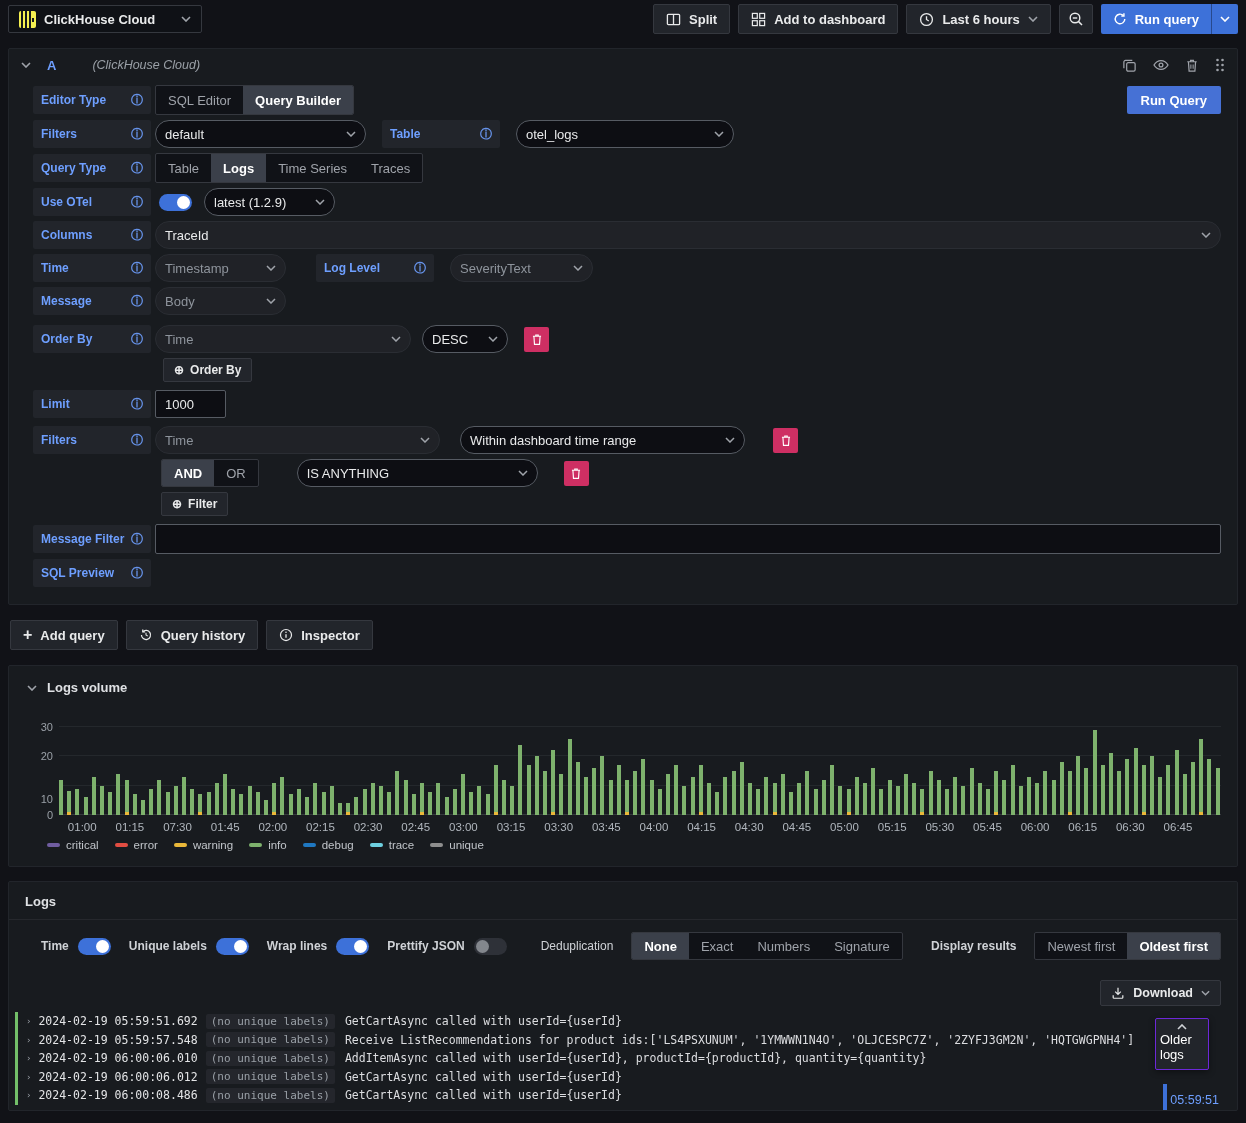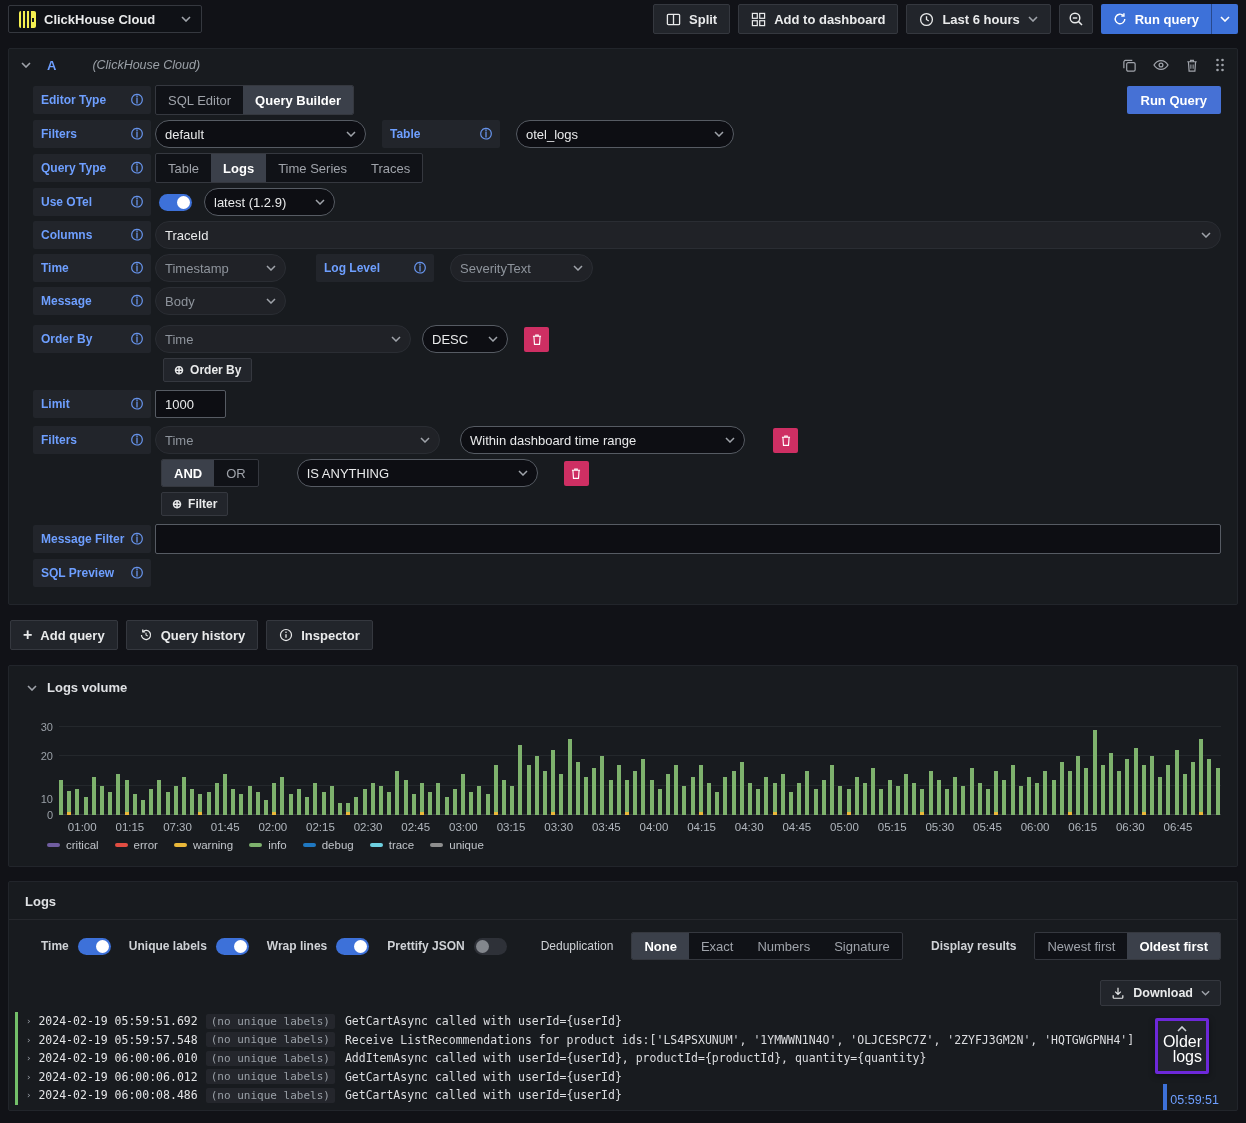--- a/index.html
+++ b/index.html
@@ -101,21 +101,21 @@
   .dl-btn{display:flex;align-items:center;gap:8px;height:26px;padding:0 10px;background:var(--btn-bg);
     border:1px solid var(--btn-border);border-radius:2px;color:#e9eaeb;font-size:12.5px;font-weight:700;cursor:pointer;}
   #log-rows{padding:4px 0 0 6px;font-family:"DejaVu Sans Mono",monospace;font-size:11.5px;}
   .lrow{display:flex;align-items:center;height:18.5px;white-space:nowrap;overflow:hidden;}
   .lbar{width:3px;align-self:stretch;background:#73bf69;margin-right:6px;flex:none;}
   .lchev{color:#9aa0a7;font-size:9px;margin:0 7px 0 2px;flex:none;}
   .lts{color:#e3e4e6;margin-right:8px;flex:none;}
   .llabels{background:#24262c;color:#9aa0a7;padding:0 5px;border-radius:2px;margin-right:10px;flex:none;font-size:11px;line-height:15px;}
   .lmsg{color:#dcdde0;}
   .older-logs{position:absolute;right:28px;top:136px;width:54px;padding:5px 4px 7px 4px;background:#22252b;
-    border:3px solid #6d28d9;border-radius:2px;color:#fff;font-size:16px;font-weight:400;text-align:right;cursor:pointer;line-height:15px;box-shadow:0 2px 6px rgba(0,0,0,.4);}
+    border:1px solid #6d28d9;border-radius:2px;color:#fff;font-size:13px;font-weight:400;text-align:left;cursor:pointer;line-height:15px;box-shadow:0 2px 6px rgba(0,0,0,.4);}
   .older-logs .up{color:#cfd2d6;font-size:10px;display:block;margin-bottom:2px;}
   .mini-scroll{position:absolute;right:70px;bottom:0;width:4px;height:26px;background:#3d71d9;}
   .scroll-time{position:absolute;right:18px;bottom:3px;color:#6e9fff;font-size:12.5px;}
 </style>
 </head>
 <body>
 
 <div id="app">
 
   <div class="topbar">

